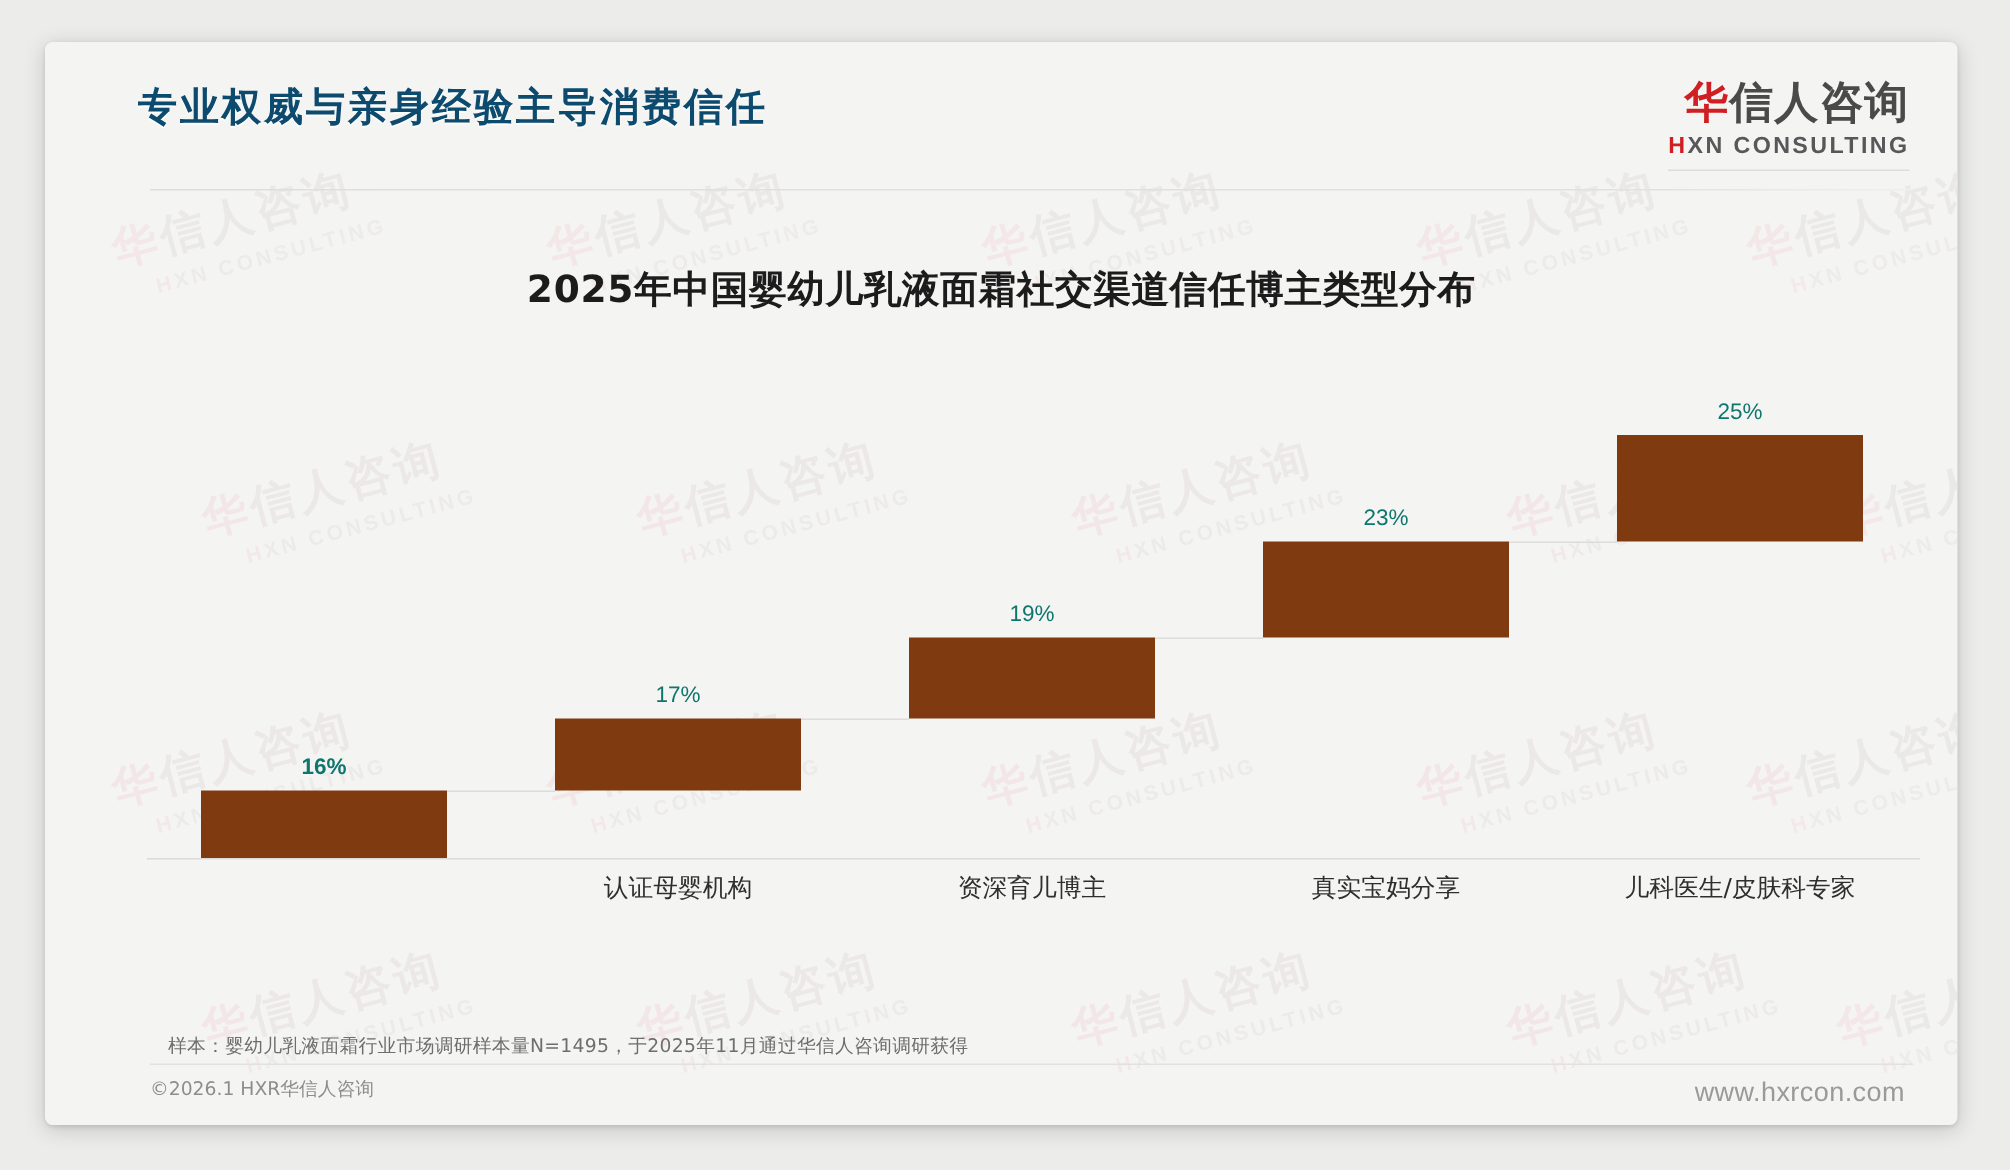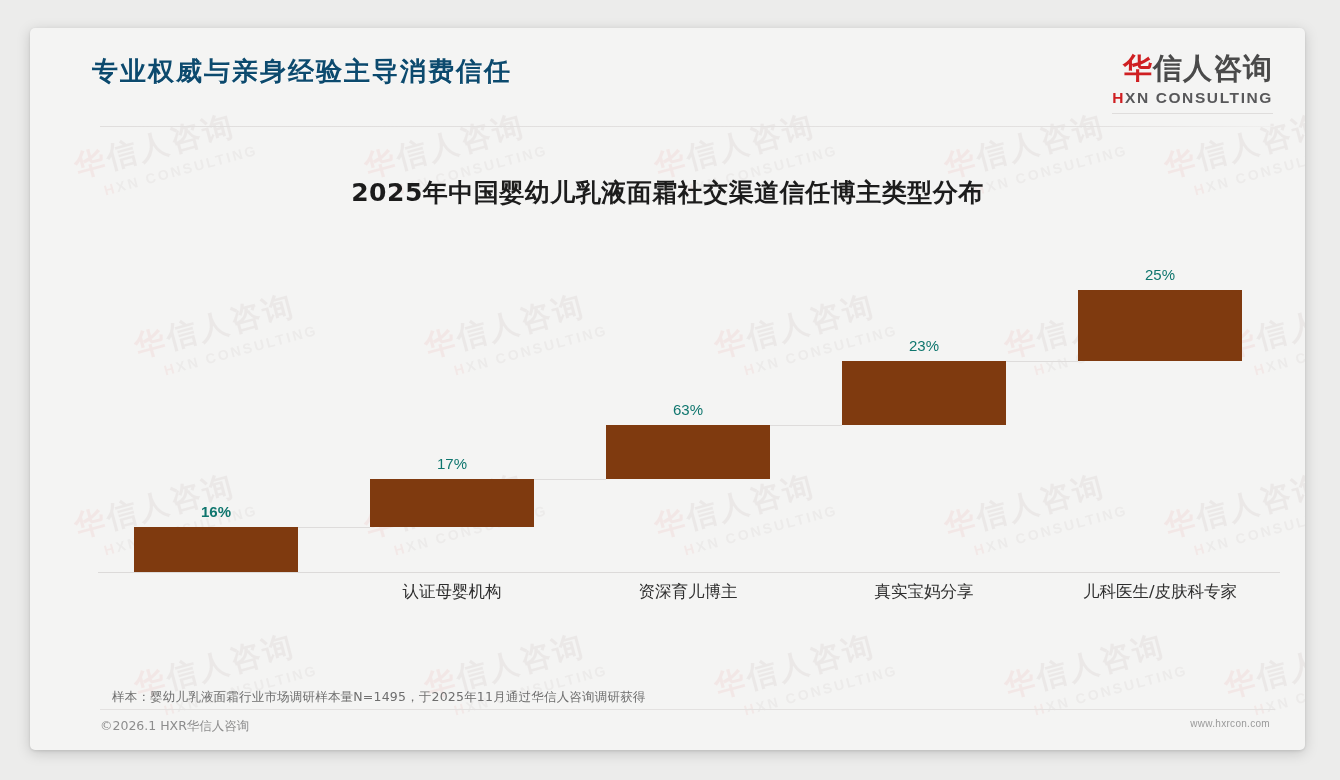--- a/index.html
+++ b/index.html
@@ -220,21 +220,21 @@
     top: 690px;
     font-size: 12.5px;
     color: #8d8d8d;
     font-family: "DejaVu Sans", "Liberation Sans", sans-serif;
     z-index: 3;
   }
   .footer-right {
     position: absolute;
     right: 35px;
     top: 690px;
-    font-size: 10px;
+    font-size: 18px;
     color: #9a9a9a;
     letter-spacing: 0.3px;
     z-index: 3;
   }
 </style>
 </head>
 <body>
 
 <div id="slide-root">
   <div class="slide-card">
@@ -336,21 +336,21 @@
     <div class="chart-title">2025年中国婴幼儿乳液面霜社交渠道信任博主类型分布</div>
 
     <div class="plot-area">
         <div class="bar" style="left: 36px; top: 278.88px; width: 164px; height: 45.12px; background: rgb(127, 58, 15);"></div>
         <div class="bar-value" style="left: 68px; top: 254.88px; width: 100px; font-weight: bold;">16%</div>
         <div class="connector" style="left: 200px; top: 278.88px; width: 72px;"></div>
         <div class="bar" style="left: 272px; top: 230.94px; width: 164px; height: 47.94px; background: rgb(127, 58, 15);"></div>
         <div class="bar-value" style="left: 304px; top: 206.94px; width: 100px;">17%</div>
         <div class="connector" style="left: 436px; top: 230.94px; width: 72px;"></div>
         <div class="bar" style="left: 508px; top: 177.36px; width: 164px; height: 53.58px; background: rgb(127, 58, 15);"></div>
-        <div class="bar-value" style="left: 540px; top: 153.36px; width: 100px;">63%</div>
+        <div class="bar-value" style="left: 540px; top: 153.36px; width: 100px;">19%</div>
         <div class="connector" style="left: 672px; top: 177.36px; width: 72px;"></div>
         <div class="bar" style="left: 744px; top: 112.5px; width: 164px; height: 64.86px; background: rgb(127, 58, 15);"></div>
         <div class="bar-value" style="left: 776px; top: 88.5px; width: 100px;">23%</div>
         <div class="connector" style="left: 908px; top: 112.5px; width: 72px;"></div>
         <div class="bar" style="left: 980px; top: 42px; width: 164px; height: 70.5px; background: rgb(127, 58, 15);"></div>
         <div class="bar-value" style="left: 1012px; top: 18px; width: 100px;">25%</div>
       </div>
     <div class="axis-baseline"></div>
     <div class="cat-labels">
         <div class="cat-label" style="left: 236px; top: 0px; width: 236px;">认证母婴机构</div>

